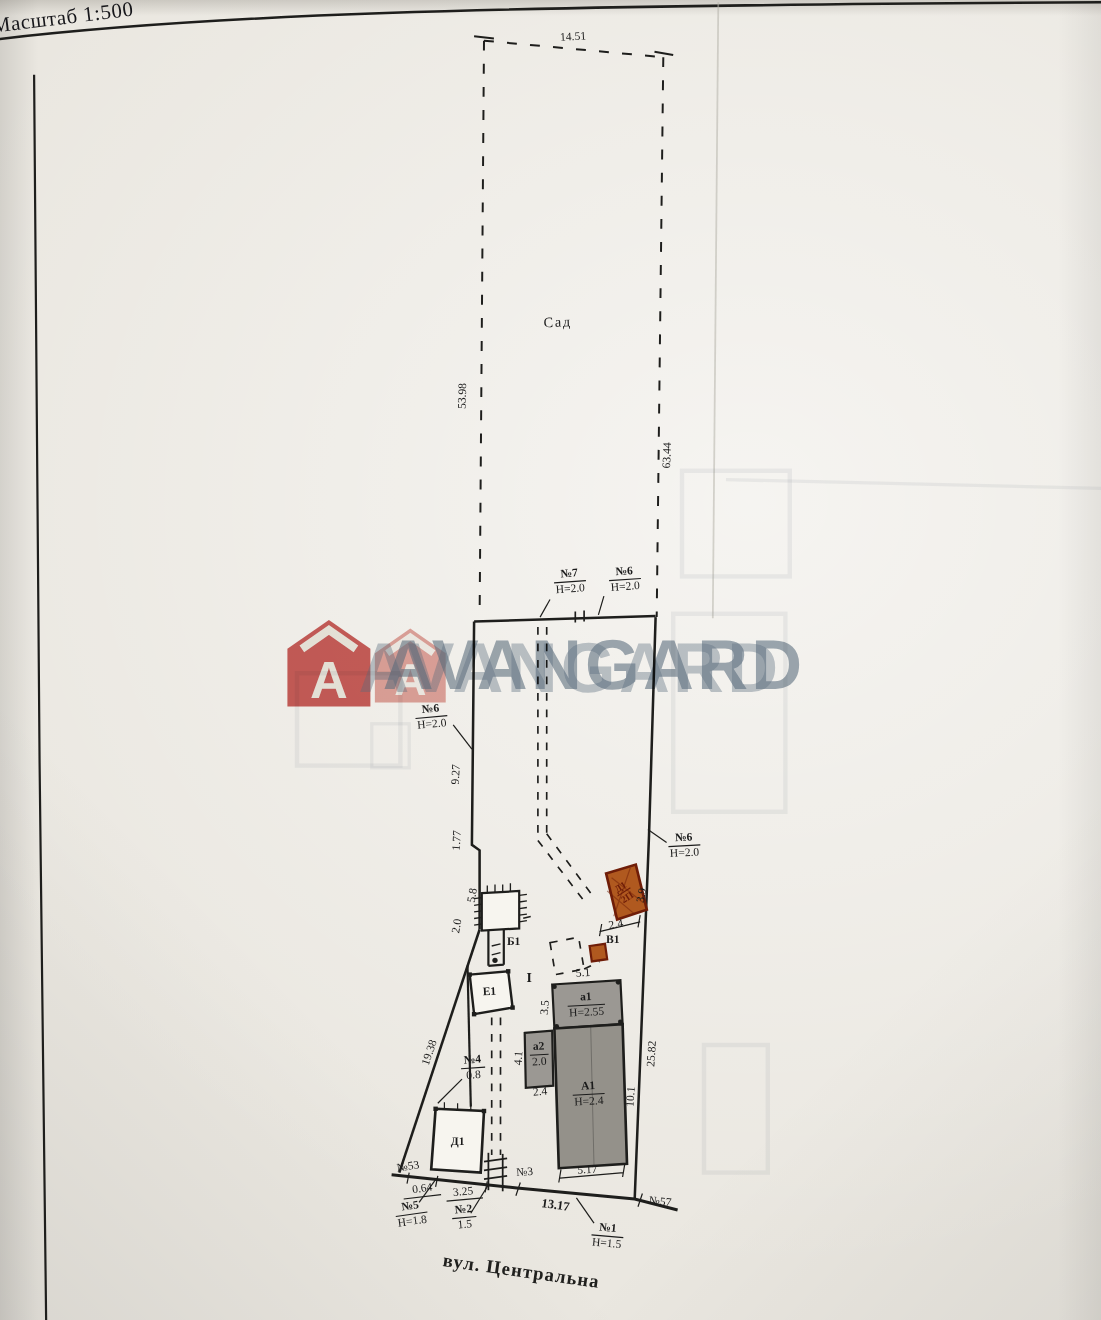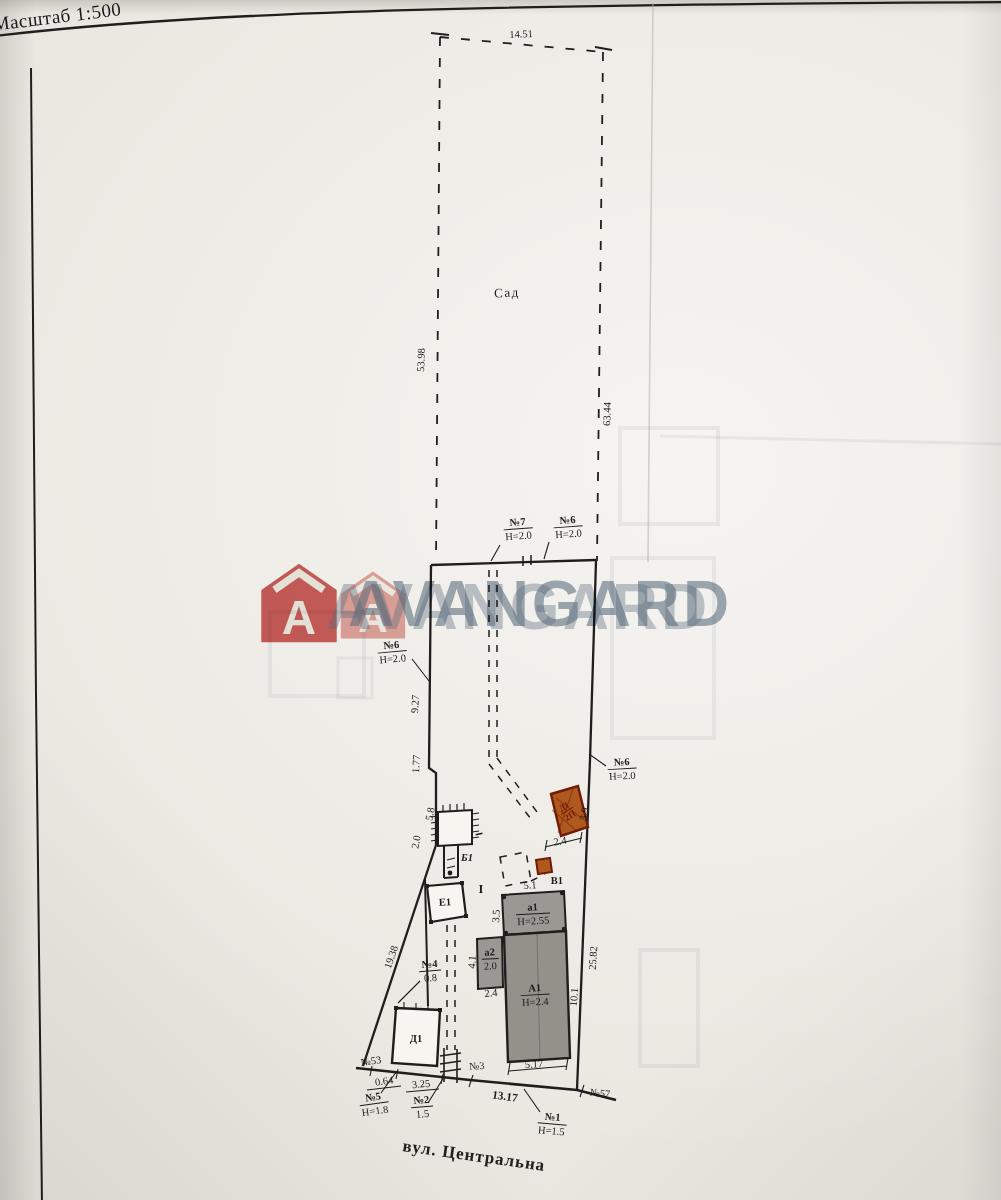--- a/index.html
+++ b/index.html
@@ -210,23 +210,23 @@
     <span class="lbl dim" style="left: 496px; top: 916px; transform: translate(-50%, -50%) rotate(-86deg);">3.5</span>
     <span class="lbl dim" style="left: 472px; top: 962px; transform: translate(-50%, -50%) rotate(-86deg);">4.1</span>
     <span class="lbl dim" style="left: 491px; top: 993px; transform: translate(-50%, -50%) rotate(-5deg);">2.4</span>
     <span class="lbl dim" style="left: 574px; top: 997px; transform: translate(-50%, -50%) rotate(-86deg);">10.1</span>
     <span class="lbl dim" style="left: 593px; top: 958px; transform: translate(-50%, -50%) rotate(-86deg);">25.82</span>
     <span class="lbl dim" style="left: 391px; top: 957px; transform: translate(-50%, -50%) rotate(-71deg);">19.38</span>
     <span class="lbl dim" style="left: 534px; top: 1064px; transform: translate(-50%, -50%) rotate(-3deg);">5.17</span>
     <span class="lbl dim" style="left: 384px; top: 1081px; transform: translate(-50%, -50%) rotate(-8deg);">0.64</span>
     <span class="lbl dim" style="left: 421px; top: 1084px; transform: translate(-50%, -50%) rotate(-5deg);">3.25</span>
     <span class="lbl dim13" style="left: 505px; top: 1096px; transform: translate(-50%, -50%) rotate(8deg);">13.17</span>
-    <span class="lbl bld" style="left: 467px; top: 857px; transform: translate(-50%, -50%) rotate(0deg); font-style: italic;">Б1</span>
+    <span class="lbl bld" style="left: 467px; top: 857px; transform: translate(-50%, -50%) rotate(0deg);">Б1</span>
     <span class="lbl bld" style="left: 445px; top: 902px; transform: translate(-50%, -50%) rotate(-3deg);">Е1</span>
-    <span class="lbl bld" style="left: 557px; top: 880px; transform: translate(-50%, -50%) rotate(0deg);">В1</span>
+    <span class="lbl bld" style="left: 557px; top: 855px; transform: translate(-50%, -50%) rotate(0deg);">В1</span>
     <span class="lbl bld" style="left: 416px; top: 1038px; transform: translate(-50%, -50%) rotate(0deg);">Д1</span>
     <span class="lbl roman" style="left: 481px; top: 889px; transform: translate(-50%, -50%) rotate(0deg);">I</span>
     <span class="lbl dim" style="left: 477px; top: 1066px; transform: translate(-50%, -50%) rotate(-4deg);">№3</span>
     <span class="lbl dim" style="left: 371px; top: 1061px; transform: translate(-50%, -50%) rotate(-8deg);">№53</span>
     <span class="lbl dim" style="left: 600px; top: 1093px; transform: translate(-50%, -50%) rotate(6deg);">№57</span>
     <div class="stack " style="left: 518px; top: 529px; transform: translate(-50%, -50%) rotate(-4deg);">
       <span class="top">№7</span>
       <span class="bot">Н=2.0</span>
     </div>
     <div class="stack " style="left: 568px; top: 527px; transform: translate(-50%, -50%) rotate(-4deg);">

